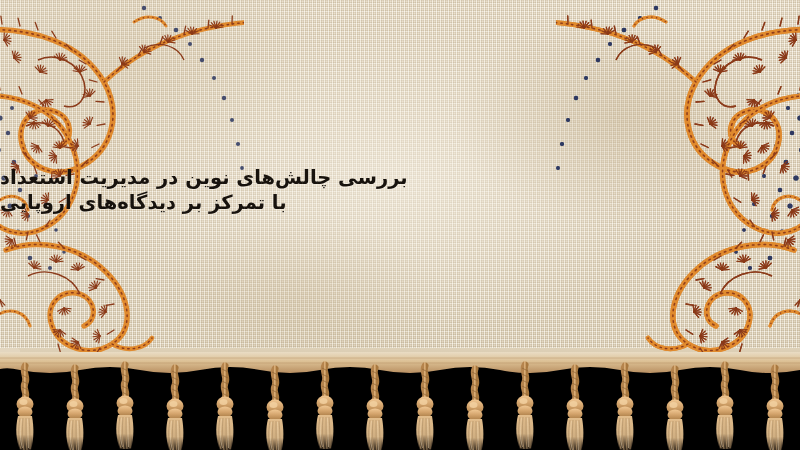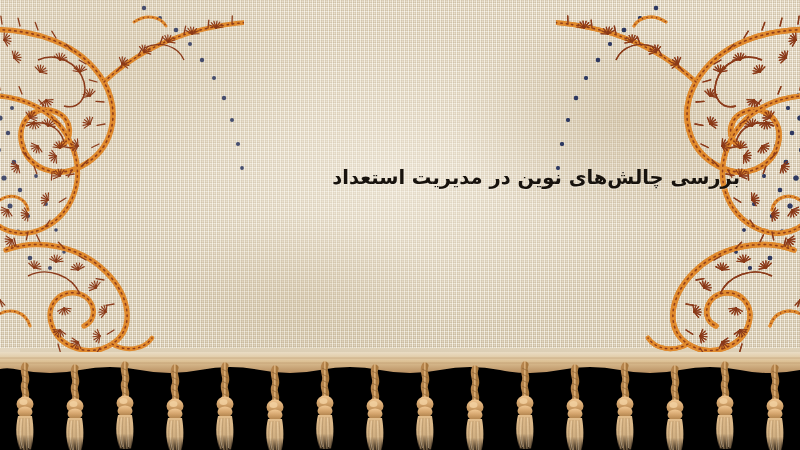--- a/index.html
+++ b/index.html
@@ -39,21 +39,21 @@
   }
 
   
   .orn{position:absolute;top:0;width:250px;height:358px;pointer-events:none;}
   #orn-left{left:-6px;}
   #orn-right{right:-6px;transform:scaleX(-1);}
 
   
   #title{
     position:absolute;left:0;top:166px;width:740px;
-    text-align:right;
+    text-align:left;
     color:#17120d;
     line-height:1.28;
     font-size:19.5px;
     font-weight:700;
     letter-spacing:.2px;
     text-shadow:0 1px 0 rgba(255,250,240,.35);
   }
   #title .ln{display:block;white-space:nowrap;}
 
   
@@ -420,20 +420,21 @@
       <g fill="none" stroke="#8b3a1a" stroke-width="1.2" stroke-dasharray="1.4 3.4">
         <path d="M 6 200 C 18 192, 32 198, 34 210"></path>
         <path d="M 2 316 C 16 306, 32 312, 36 326"></path>
         <path d="M 140 22 C 152 14, 166 16, 172 26"></path>
       </g>
     </g>
   </svg>
 
   <div id="title">
     <span class="ln">بررسی چالش‌های نوین در مدیریت استعداد</span>
+    <span class="ln">با تمرکز بر دیدگاه‌های اروپایی</span>
   </div>
 
   <div id="blackzone"></div>
 
   <svg id="fringe" viewBox="0 0 800 98" xmlns="http://www.w3.org/2000/svg">
     <defs>
       <linearGradient id="ropeG" x1="0" y1="0" x2="1" y2="0">
         <stop offset="0" stop-color="#b5844d"></stop>
         <stop offset=".35" stop-color="#efc690"></stop>
         <stop offset=".7" stop-color="#d6a971"></stop>

